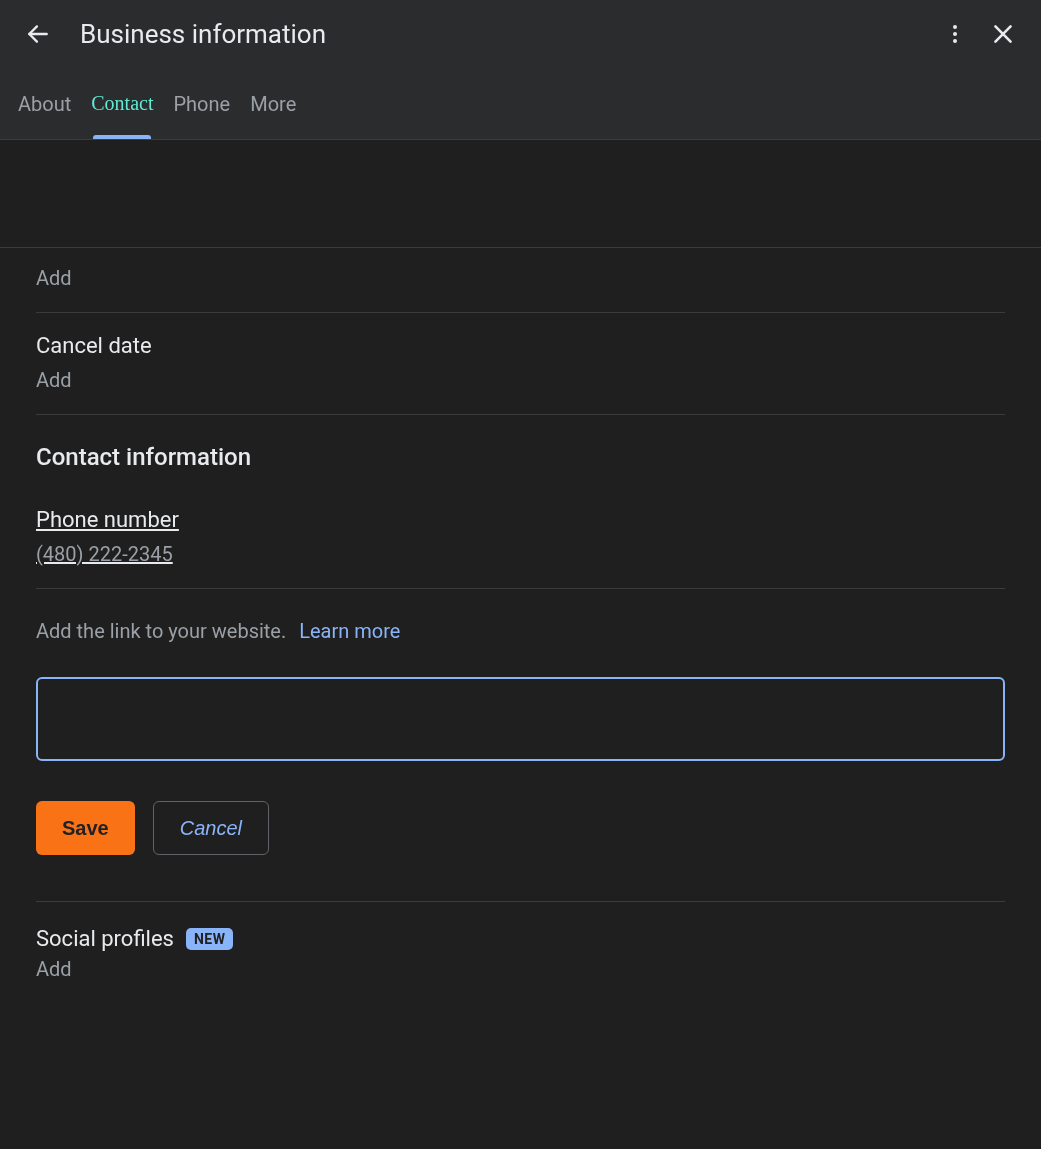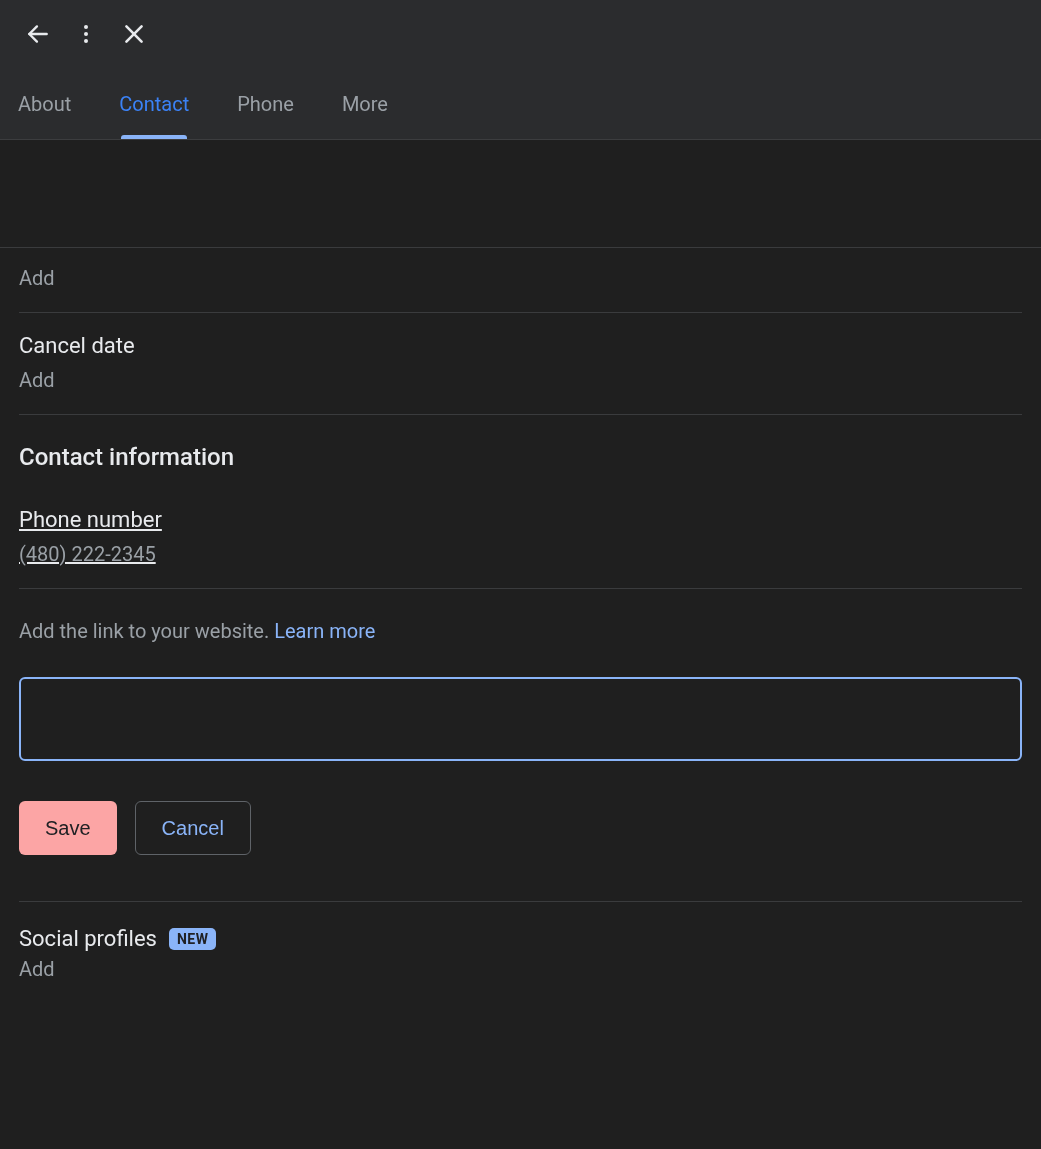--- a/index.html
+++ b/index.html
@@ -33,54 +33,55 @@
   }
   .topbar .iconbtn {
     width: 40px; height: 40px;
     display: flex; align-items: center; justify-content: center;
     cursor: pointer;
     border-radius: 50%;
     margin-left: 8px;
   }
   .tabs {
     display: flex;
-    gap: 48px;
+    gap: 20px;
     padding: 0 18px;
     height: 72px;
     align-items: flex-start;
     background: #2b2c2e;
     border-bottom: 1px solid #3c3d3f;
   }
   .tab {
     font-size: 20px;
     color: #9aa0a6;
     cursor: pointer;
     height: 100%;
     display: flex;
     align-items: center;
     position: relative;
   }
   .tab.active {
-    color: #3b82f6;
+    color: #5eead4;
+    font-family: Liberation Serif, serif;
   }
   .tab.active::after {
     content: "";
     position: absolute;
     left: 2px; right: 2px; bottom: 0;
     height: 4px;
     background: #8ab4f8;
     border-radius: 3px 3px 0 0;
   }
   .subheader {
     height: 108px;
     background: #1f1f1f;
     border-bottom: 1px solid #3a3b3d;
   }
   .content {
-    padding: 0 19px;
+    padding: 0 36px;
   }
   .row {
     border-bottom: 1px solid #3a3b3d;
     padding: 20px 0 22px 0;
   }
   .row.noborder { border-bottom: none; }
   .row .label {
     font-size: 22px;
     color: #e8eaed;
     margin-bottom: 10px;
@@ -98,20 +99,21 @@
   }
   .helper {
     font-size: 20px;
     color: #9aa0a6;
     margin-top: 6px;
   }
   .helper a {
     color: #8ab4f8;
     text-decoration: none;
     cursor: pointer;
+    margin-left: 8px;
   }
   .input-wrap {
     margin-top: 34px;
   }
   .text-input {
     width: 100%;
     height: 84px;
     background: transparent;
     border: 2px solid #8ab4f8;
     border-radius: 6px;
@@ -131,29 +133,30 @@
     padding: 0 26px;
     border-radius: 6px;
     font-size: 20px;
     display: flex;
     align-items: center;
     justify-content: center;
     cursor: pointer;
     user-select: none;
   }
   .btn-primary {
-    background: #fca5a5;
+    background: #f97316;
     color: #202124;
     border: none;
-    font-weight: 400;
+    font-weight: 700;
   }
   .btn-secondary {
     background: transparent;
     color: #8ab4f8;
     border: 1px solid #5f6368;
+    font-style: italic;
   }
   .divider {
     border-bottom: 1px solid #3a3b3d;
   }
   .chip {
     display: inline-flex;
     align-items: center;
     justify-content: center;
     background: #8ab4f8;
     color: #202124;
@@ -177,20 +180,21 @@
 </head>
 <body>
 
 <div class="topbar">
   <div class="back">
     <svg width="26" height="26" viewBox="0 0 24 24" fill="none" stroke="#e8eaed" stroke-width="2.2" stroke-linecap="round" stroke-linejoin="round">
       <line x1="20" y1="12" x2="4" y2="12"></line>
       <polyline points="11 5 4 12 11 19"></polyline>
     </svg>
   </div>
+  <div class="title">Business information</div>
   <div class="iconbtn">
     <svg width="24" height="24" viewBox="0 0 24 24" fill="#e8eaed">
       <circle cx="12" cy="5" r="2"></circle>
       <circle cx="12" cy="12" r="2"></circle>
       <circle cx="12" cy="19" r="2"></circle>
     </svg>
   </div>
   <div class="iconbtn">
     <svg width="26" height="26" viewBox="0 0 24 24" fill="none" stroke="#e8eaed" stroke-width="2.4" stroke-linecap="round">
       <line x1="5" y1="5" x2="19" y2="19"></line>

